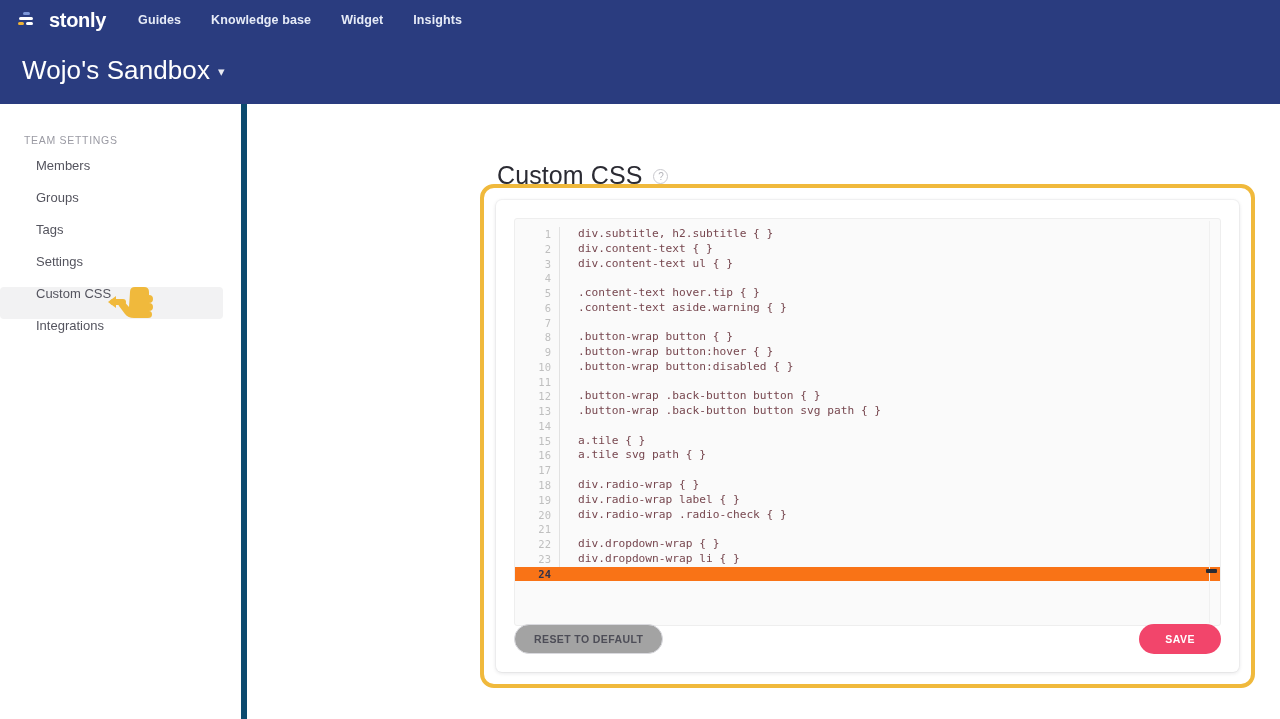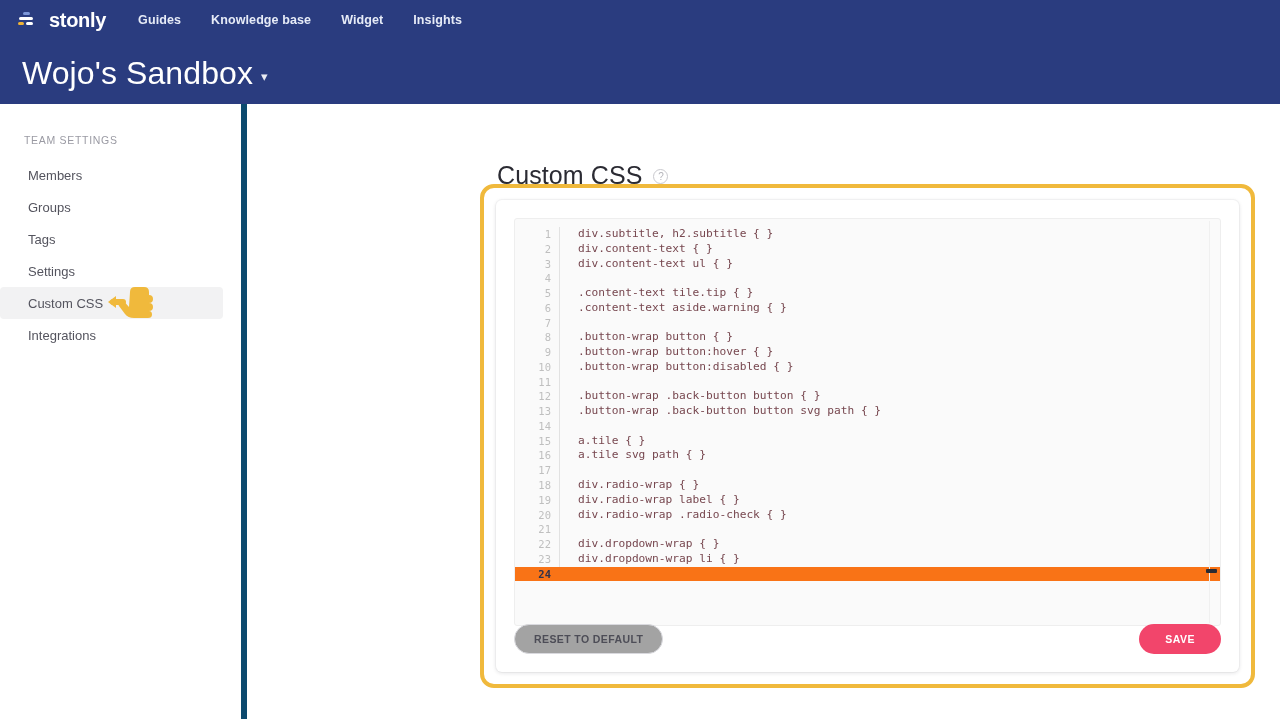--- a/index.html
+++ b/index.html
@@ -73,21 +73,21 @@
   .workspace-row {
     position: absolute;
     left: 22px; top: 56px;
     display: flex;
     align-items: baseline;
     gap: 8px;
     cursor: pointer;
   }
   .workspace-title {
     color: #ffffff;
-    font-size: 32px;
+    font-size: 26px;
     font-weight: 400;
     letter-spacing: 0.1px;
     line-height: 1.1;
   }
   .workspace-caret {
     color: #ffffff;
     font-size: 13px;
     line-height: 1;
     opacity: 0.9;
     position: relative;
@@ -112,22 +112,21 @@
   }
   .sidebar-list {
     margin-top: 13px;
     display: flex;
     flex-direction: column;
   }
   .sidebar-item {
     position: relative;
     height: 32px;
     display: flex;
-    align-items: center;
-    padding-left: 28px;
+    padding-left: 36px;
     margin-right: 18px;
     border-radius: 4px;
     cursor: pointer;
   }
   .sidebar-item .lbl {
     color: #54545e;
     font-size: 13px;
     font-weight: 400;
     line-height: 1;
   }
@@ -399,21 +398,21 @@
             <span class="code">div.content-text ul { }</span>
           </div>
           <div class="code-line">
             <span class="ln">4</span>
             <span class="gutter-sep"></span>
             <span class="code"></span>
           </div>
           <div class="code-line">
             <span class="ln">5</span>
             <span class="gutter-sep"></span>
-            <span class="code">.content-text tile.tip { }</span>
+            <span class="code">.content-text hover.tip { }</span>
           </div>
           <div class="code-line">
             <span class="ln">6</span>
             <span class="gutter-sep"></span>
             <span class="code">.content-text aside.warning { }</span>
           </div>
           <div class="code-line">
             <span class="ln">7</span>
             <span class="gutter-sep"></span>
             <span class="code"></span>

